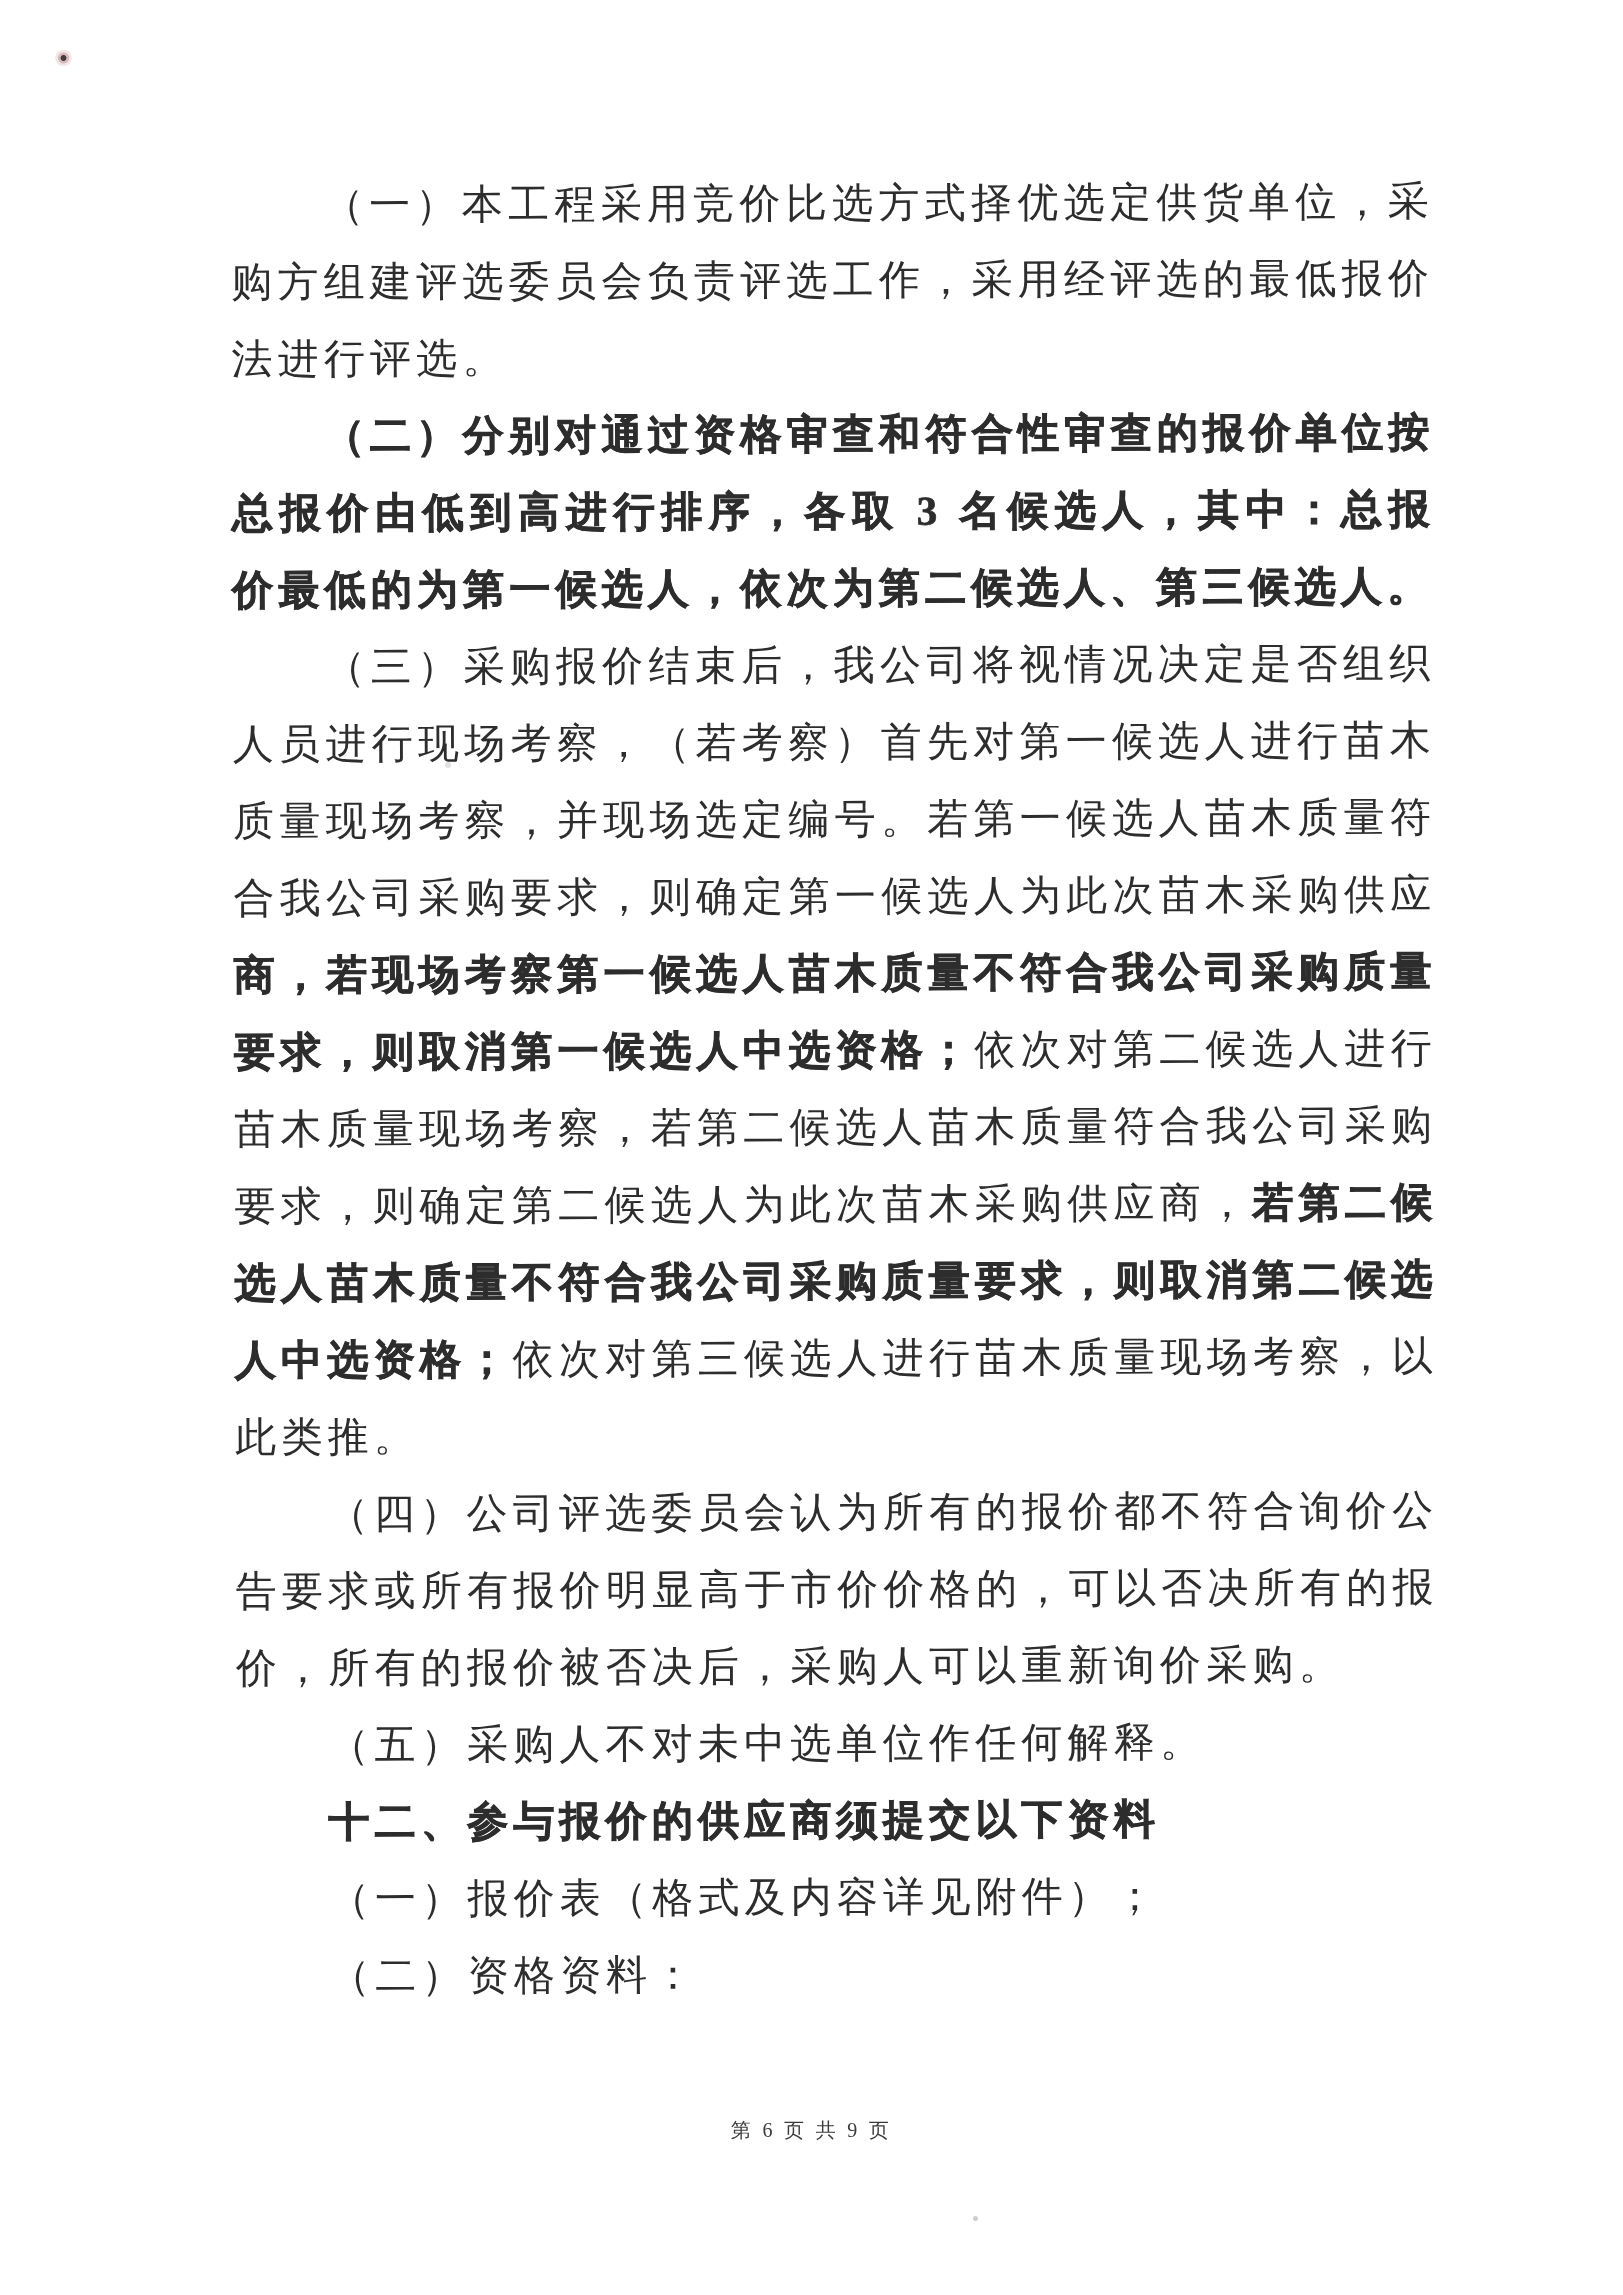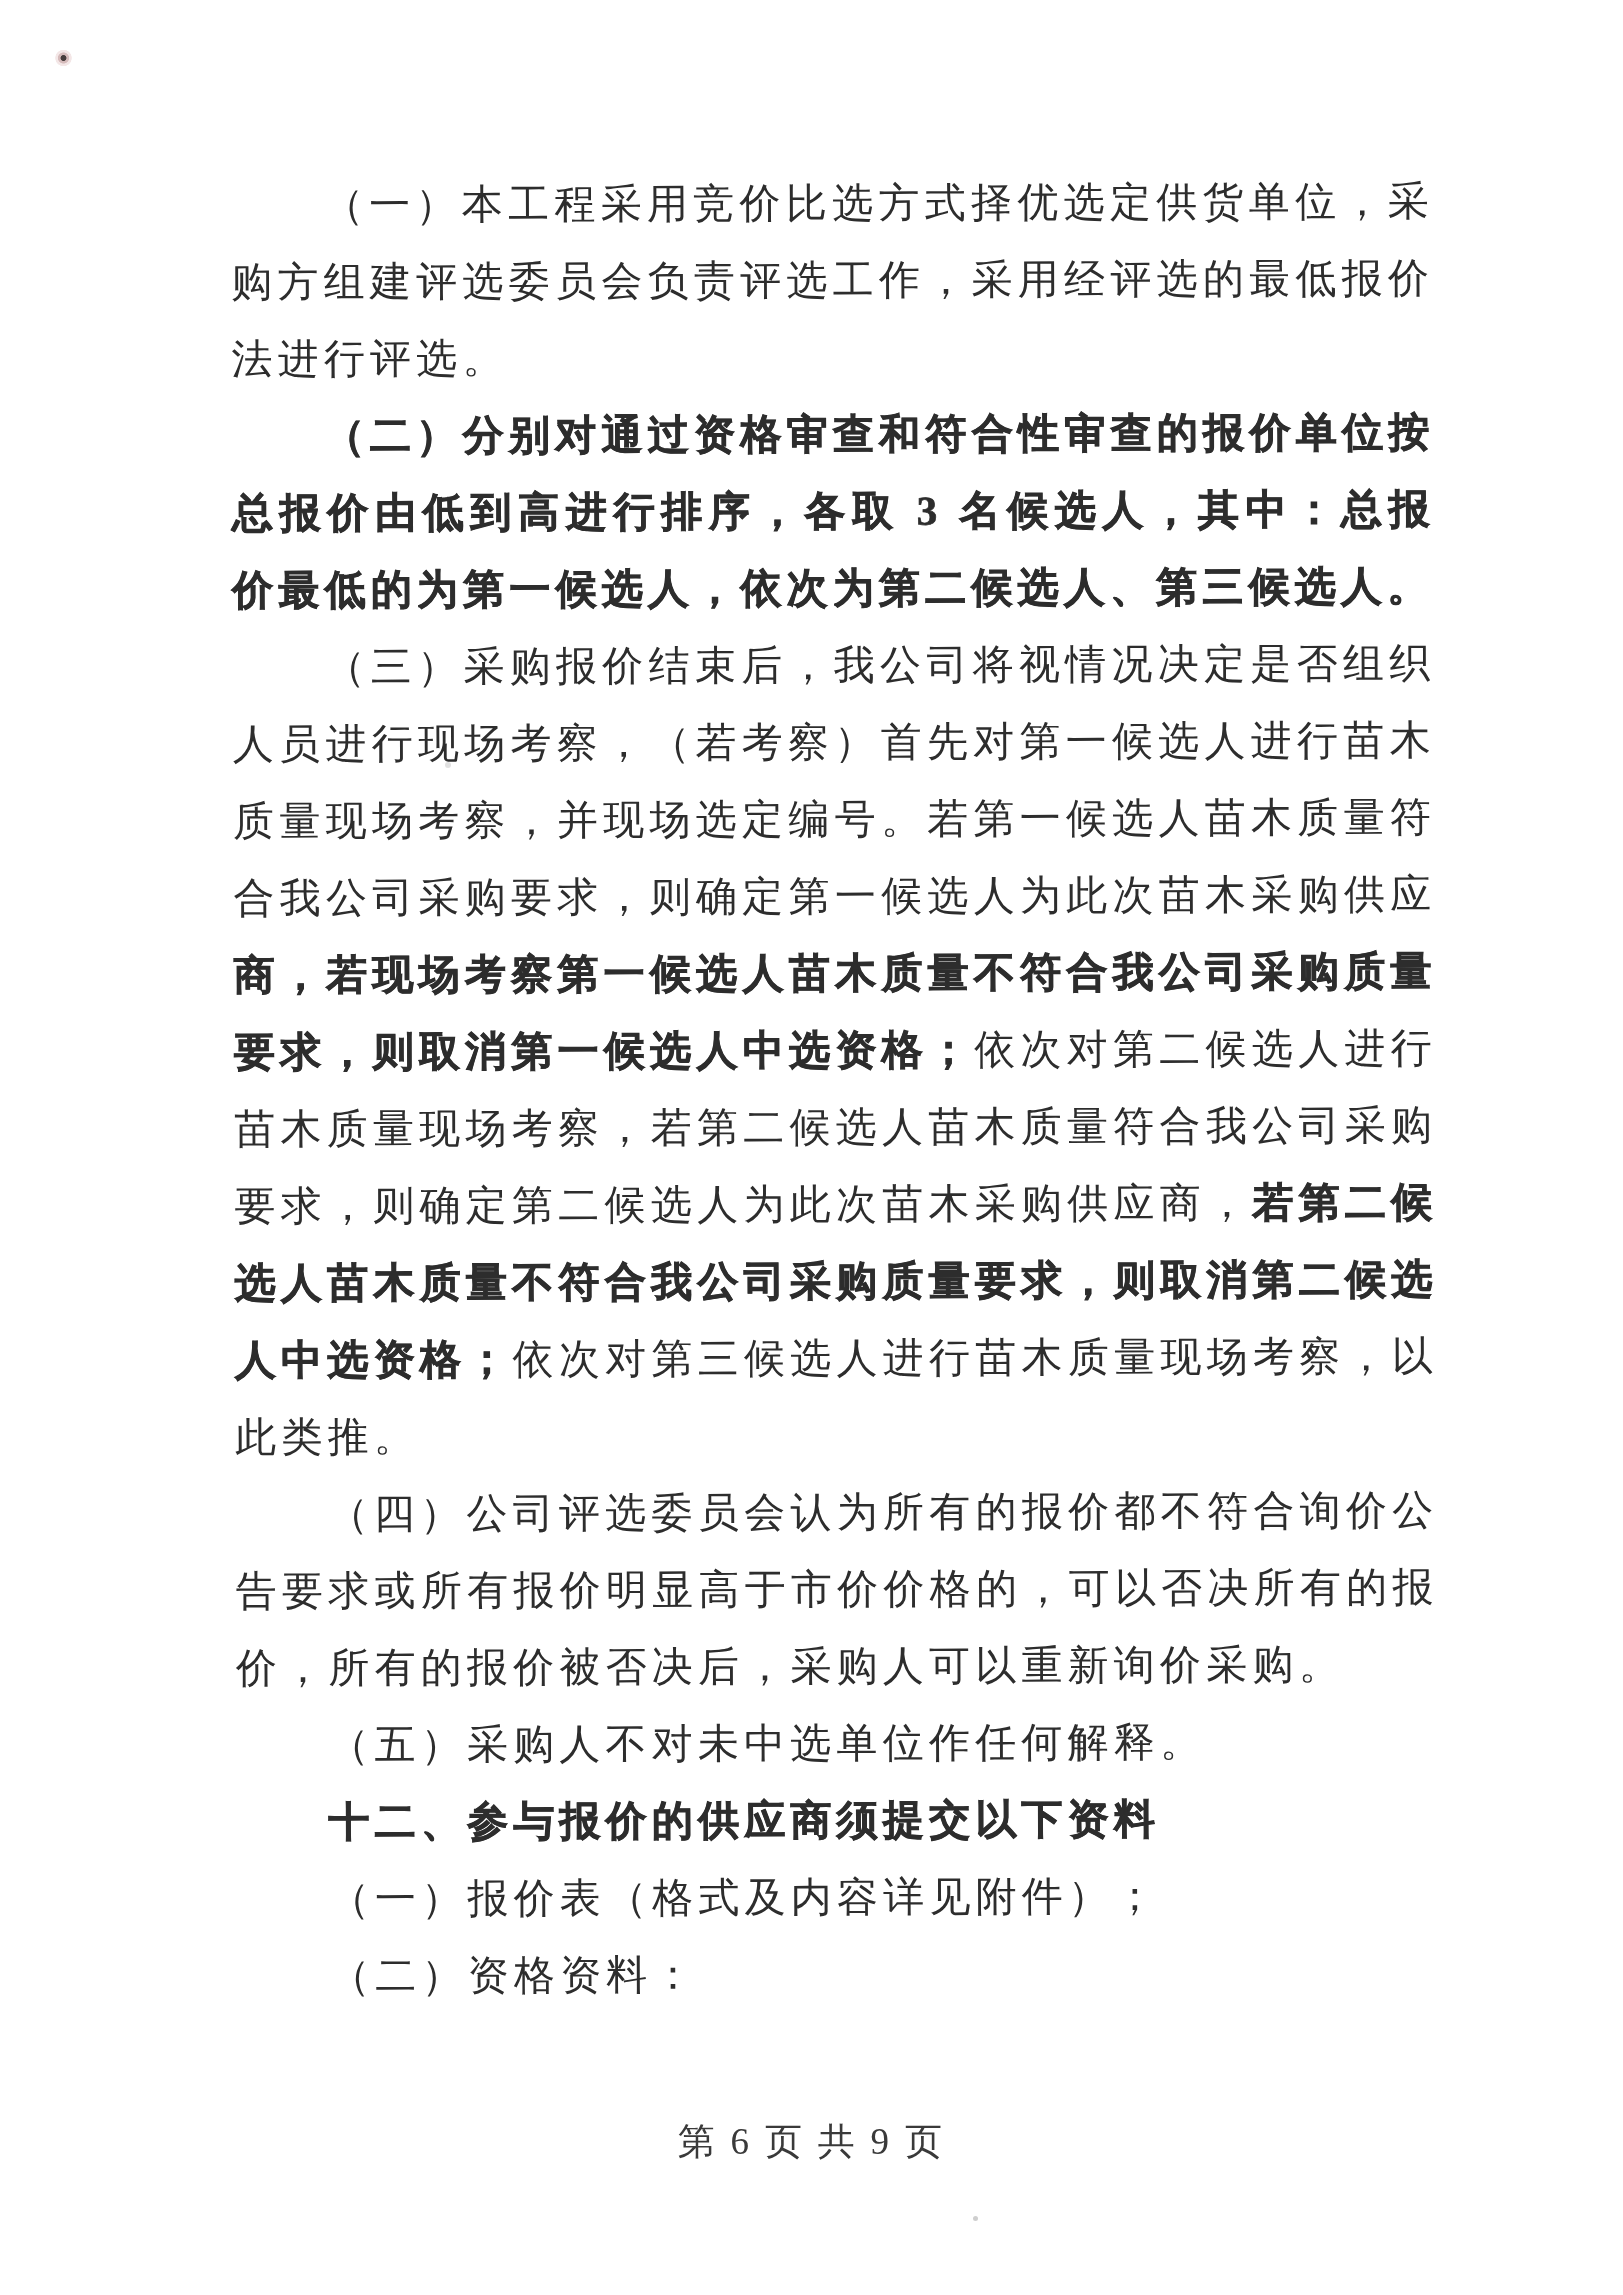--- a/index.html
+++ b/index.html
@@ -34,21 +34,21 @@
   .seg-bold {
     font-weight: 700;
     -webkit-text-stroke: 0.7px currentColor;
   }
   .footer {
     position: absolute;
     left: 0;
     top: 2117px;
     width: 1623px;
     text-align: center;
-    font-size: 37px;
+    font-size: 20px;
     letter-spacing: 3.3px;
     color: #3a3a3a;
   }
   
   .speck-a {
     position: absolute; left: 55px; top: 47px; width: 17px; height: 19.6px;
     background:
       radial-gradient(circle at 50% 55%, #463c3c 0 2.6px, rgba(150,85,85,0.40) 3.3px 5.2px, rgba(190,120,120,0.18) 5.9px 7.9px, rgba(0,0,0,0) 8.5px);
   }
   .speck-b {

